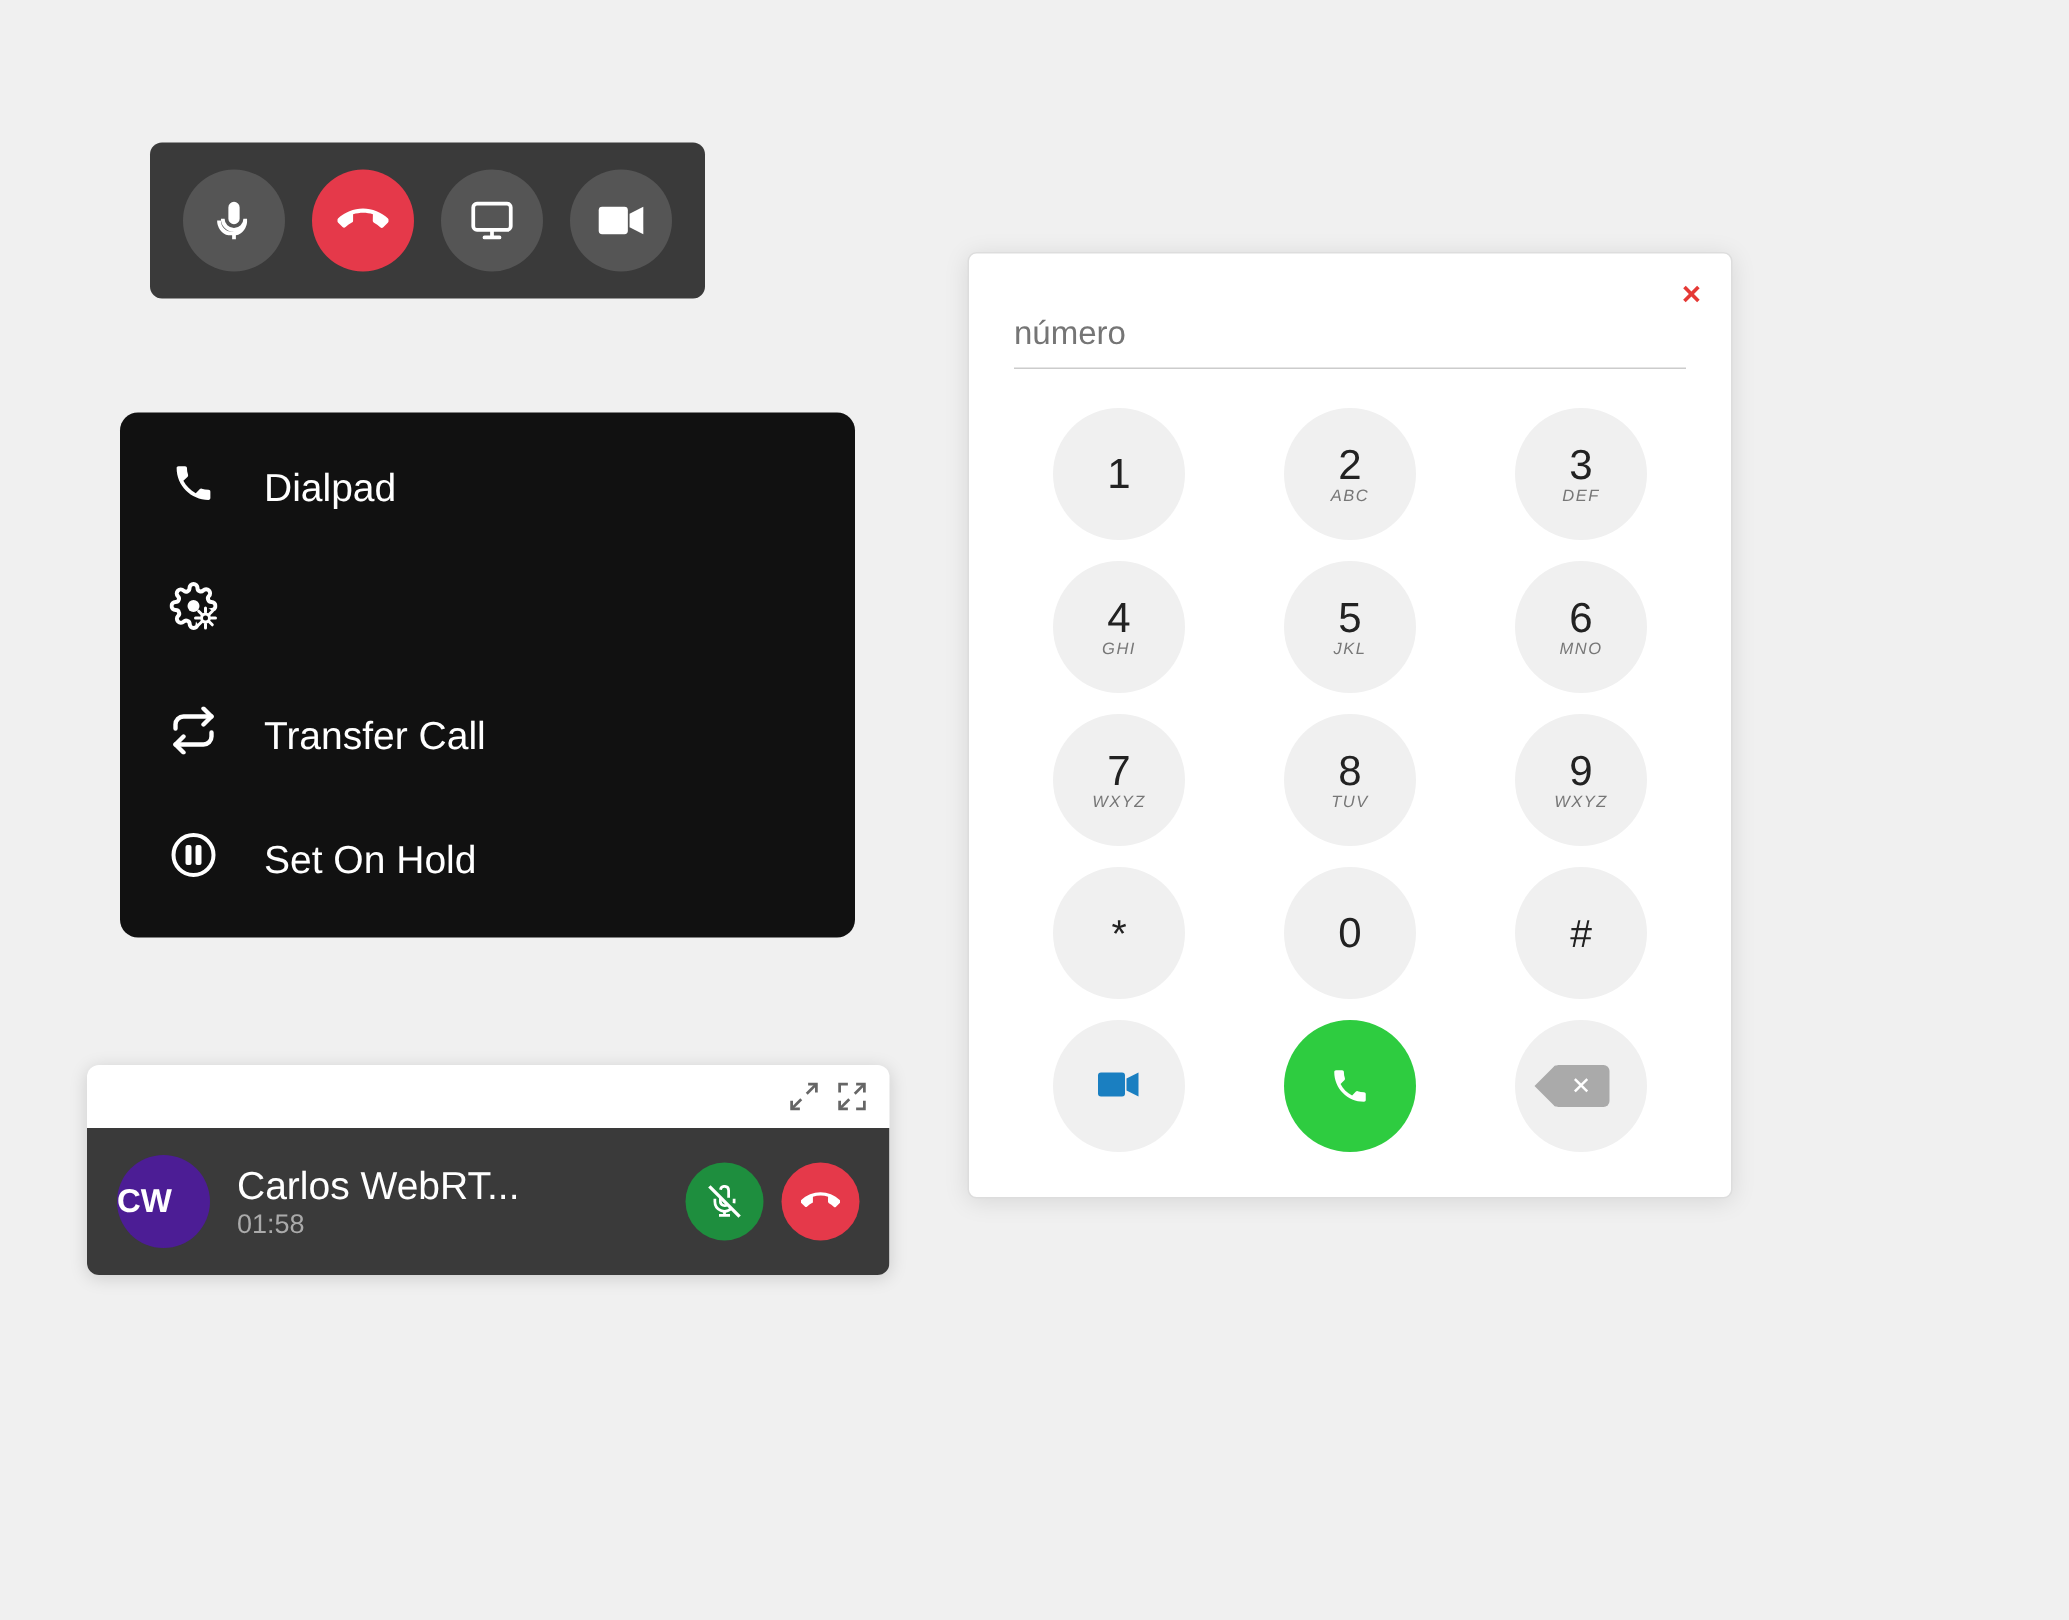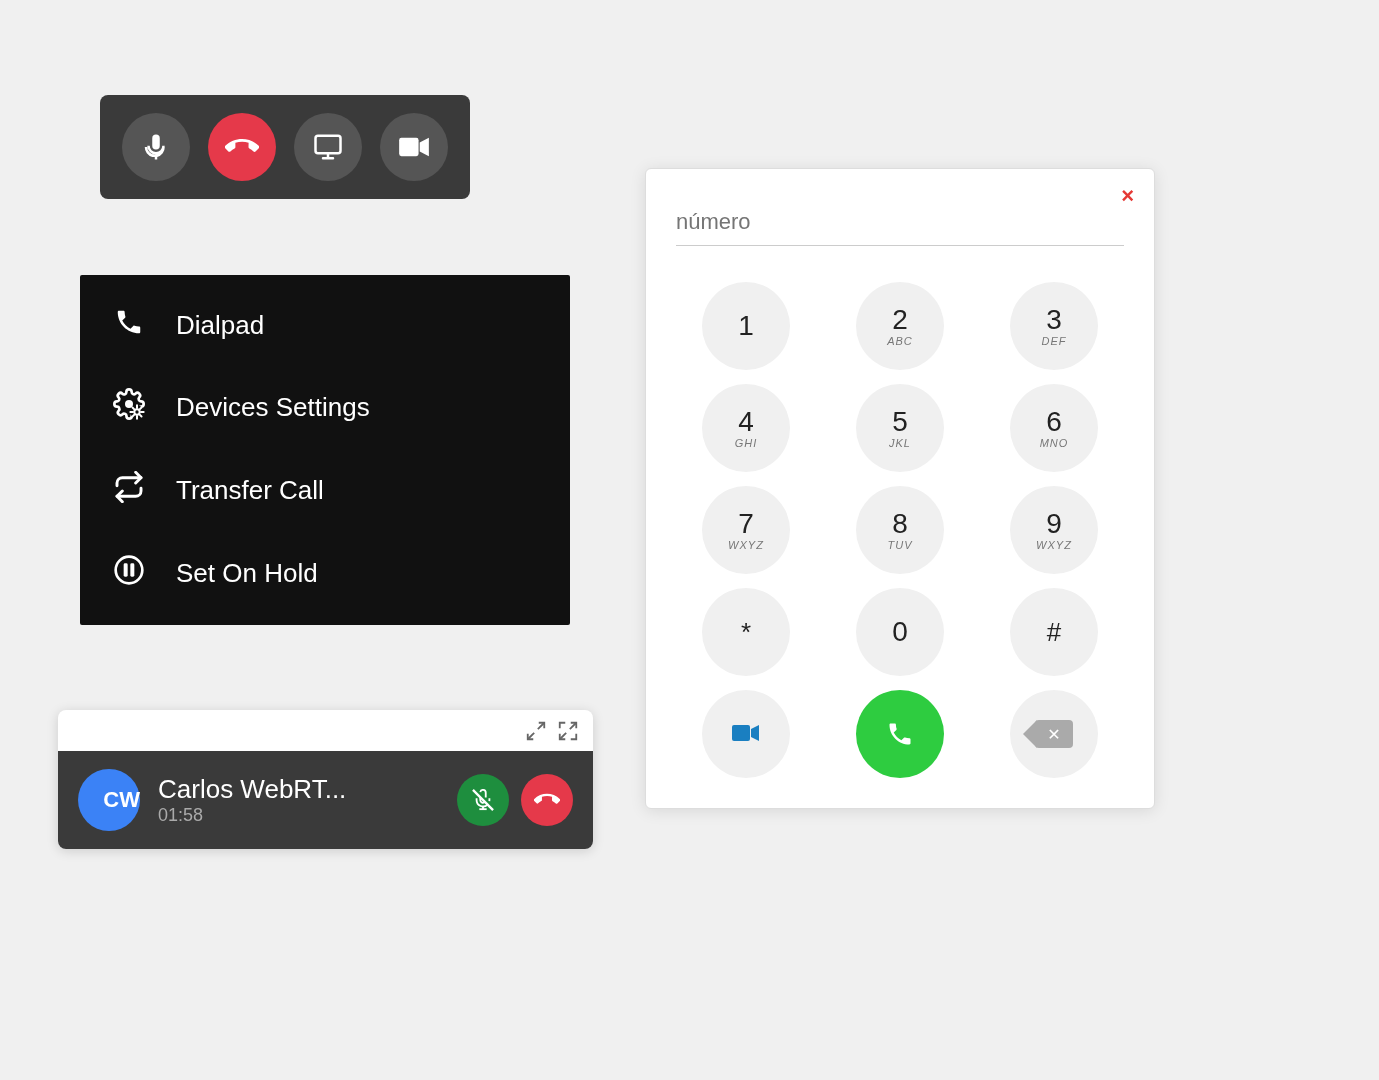--- a/index.html
+++ b/index.html
@@ -40,21 +40,21 @@
     .ctrl-btn.end-call {
       background: #e5394a;
     }
 
     
     .menu-panel {
       position: absolute;
       top: 275px;
       left: 80px;
       background: #111;
-      border-radius: 2px;
+      border-radius: 12px;
       padding: 10px 0;
       width: 490px;
     }
     .menu-item {
       display: flex;
       align-items: center;
       gap: 28px;
       padding: 22px 30px;
       cursor: pointer;
       color: white;
@@ -99,24 +99,24 @@
       background: #3a3a3a;
       display: flex;
       align-items: center;
       padding: 18px 20px;
       gap: 18px;
     }
     .caller-avatar {
       width: 62px;
       height: 62px;
       border-radius: 50%;
-      background: #3b82f6;
-      display: flex;
-      align-items: center;
-      justify-content: flex-end;
+      background: #4c1d95;
+      display: flex;
+      align-items: center;
+      justify-content: flex-start;
       color: white;
       font-size: 22px;
       font-weight: bold;
       flex-shrink: 0;
     }
     .caller-info {
       flex: 1;
     }
     .caller-name {
       color: white;
@@ -171,21 +171,21 @@
       font-weight: bold;
     }
     .dialpad-input {
       width: 100%;
       border: none;
       border-bottom: 1px solid #ccc;
       padding: 10px 0;
       font-size: 22px;
       color: #888;
       outline: none;
-      margin-bottom: 36px;
+      margin-bottom: 26px;
       margin-top: 10px;
     }
     .dialpad-grid {
       display: grid;
       grid-template-columns: repeat(3, 1fr);
       gap: 14px;
     }
     .dial-key {
       display: flex;
       flex-direction: column;
@@ -325,21 +325,20 @@
     <span class="menu-icon">
       <svg width="32" height="32" viewBox="0 0 24 24" fill="white">
         <circle cx="12" cy="12" r="3" fill="white"></circle>
         <path d="M19.4 15a1.65 1.65 0 00.33 1.82l.06.06a2 2 0 010 2.83 2 2 0 01-2.83 0l-.06-.06a1.65 1.65 0 00-1.82-.33 1.65 1.65 0 00-1 1.51V21a2 2 0 01-2 2 2 2 0 01-2-2v-.09A1.65 1.65 0 009 19.4a1.65 1.65 0 00-1.82.33l-.06.06a2 2 0 01-2.83-2.83l.06-.06A1.65 1.65 0 004.68 15a1.65 1.65 0 00-1.51-1H3a2 2 0 010-4h.09A1.65 1.65 0 004.6 9a1.65 1.65 0 00-.33-1.82l-.06-.06a2 2 0 012.83-2.83l.06.06A1.65 1.65 0 009 4.68a1.65 1.65 0 001-1.51V3a2 2 0 014 0v.09a1.65 1.65 0 001 1.51 1.65 1.65 0 001.82-.33l.06-.06a2 2 0 012.83 2.83l-.06.06A1.65 1.65 0 0019.4 9a1.65 1.65 0 001.51 1H21a2 2 0 010 4h-.09a1.65 1.65 0 00-1.51 1z" fill="none" stroke="white" stroke-width="2"></path>
 
         <circle cx="18" cy="18" r="5" fill="#111"></circle>
         <circle cx="18" cy="18" r="2" fill="none" stroke="white" stroke-width="1.5"></circle>
         <path d="M18 13v2M18 21v2M13 18h2M21 18h2M14.6 14.6l1.4 1.4M20 20l1.4 1.4M14.6 21.4l1.4-1.4M20 16l1.4-1.4" stroke="white" stroke-width="1.5" stroke-linecap="round"></path>
       </svg>
     </span>
-    <span class="menu-label">Devices Settings</span>
   </div>
 
   <div class="menu-item">
     <span class="menu-icon">
       <svg width="32" height="32" viewBox="0 0 24 24" fill="none" stroke="white" stroke-width="2.2" stroke-linecap="round" stroke-linejoin="round">
         <polyline points="17 1 21 5 17 9"></polyline>
         <path d="M3 11V9a4 4 0 014-4h14"></path>
         <polyline points="7 23 3 19 7 15"></polyline>
         <path d="M21 13v2a4 4 0 01-4 4H3"></path>
       </svg>

